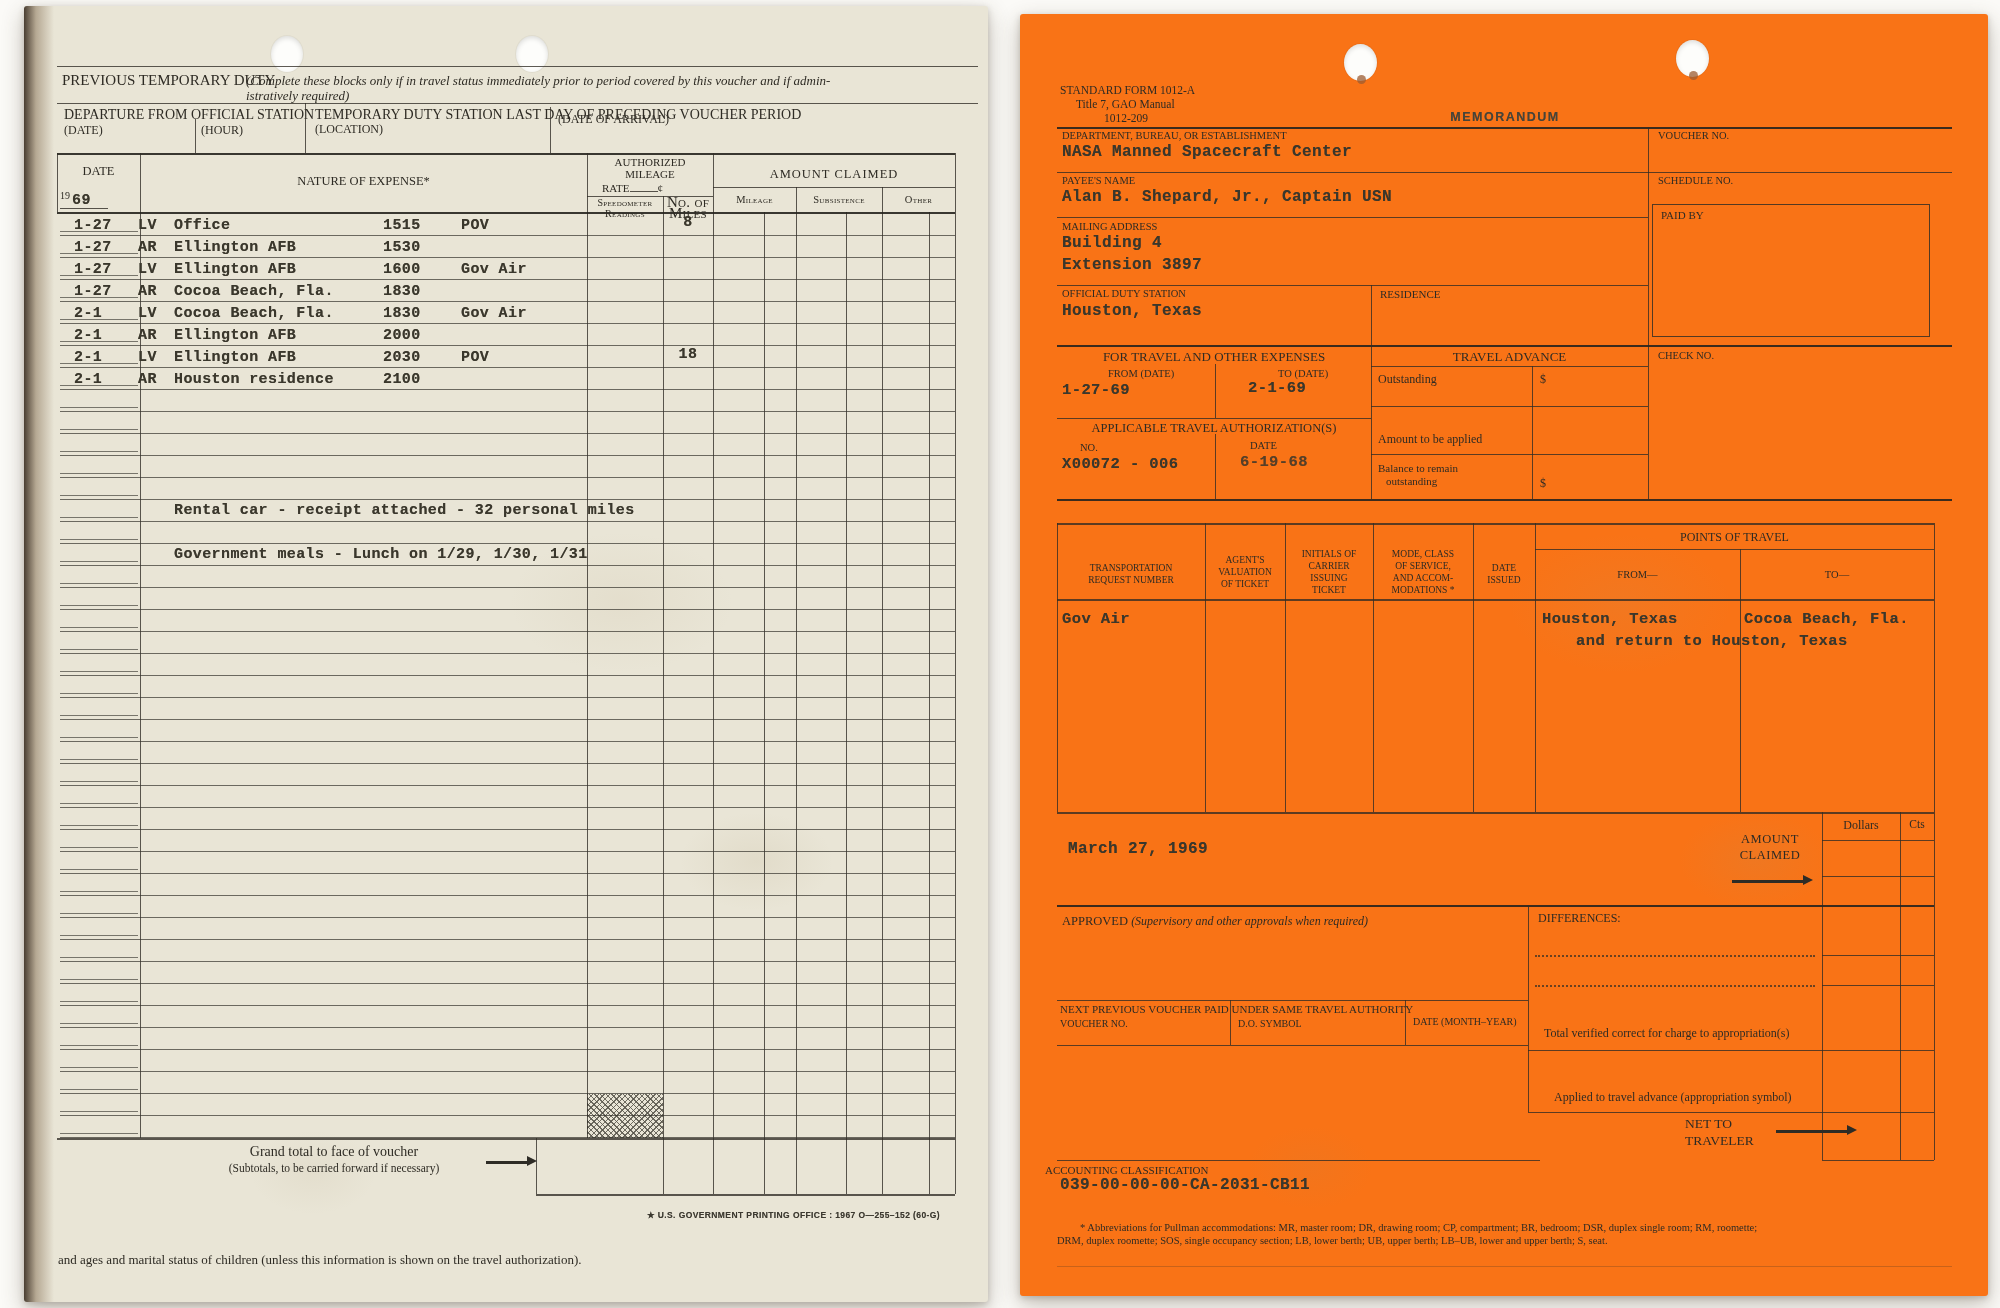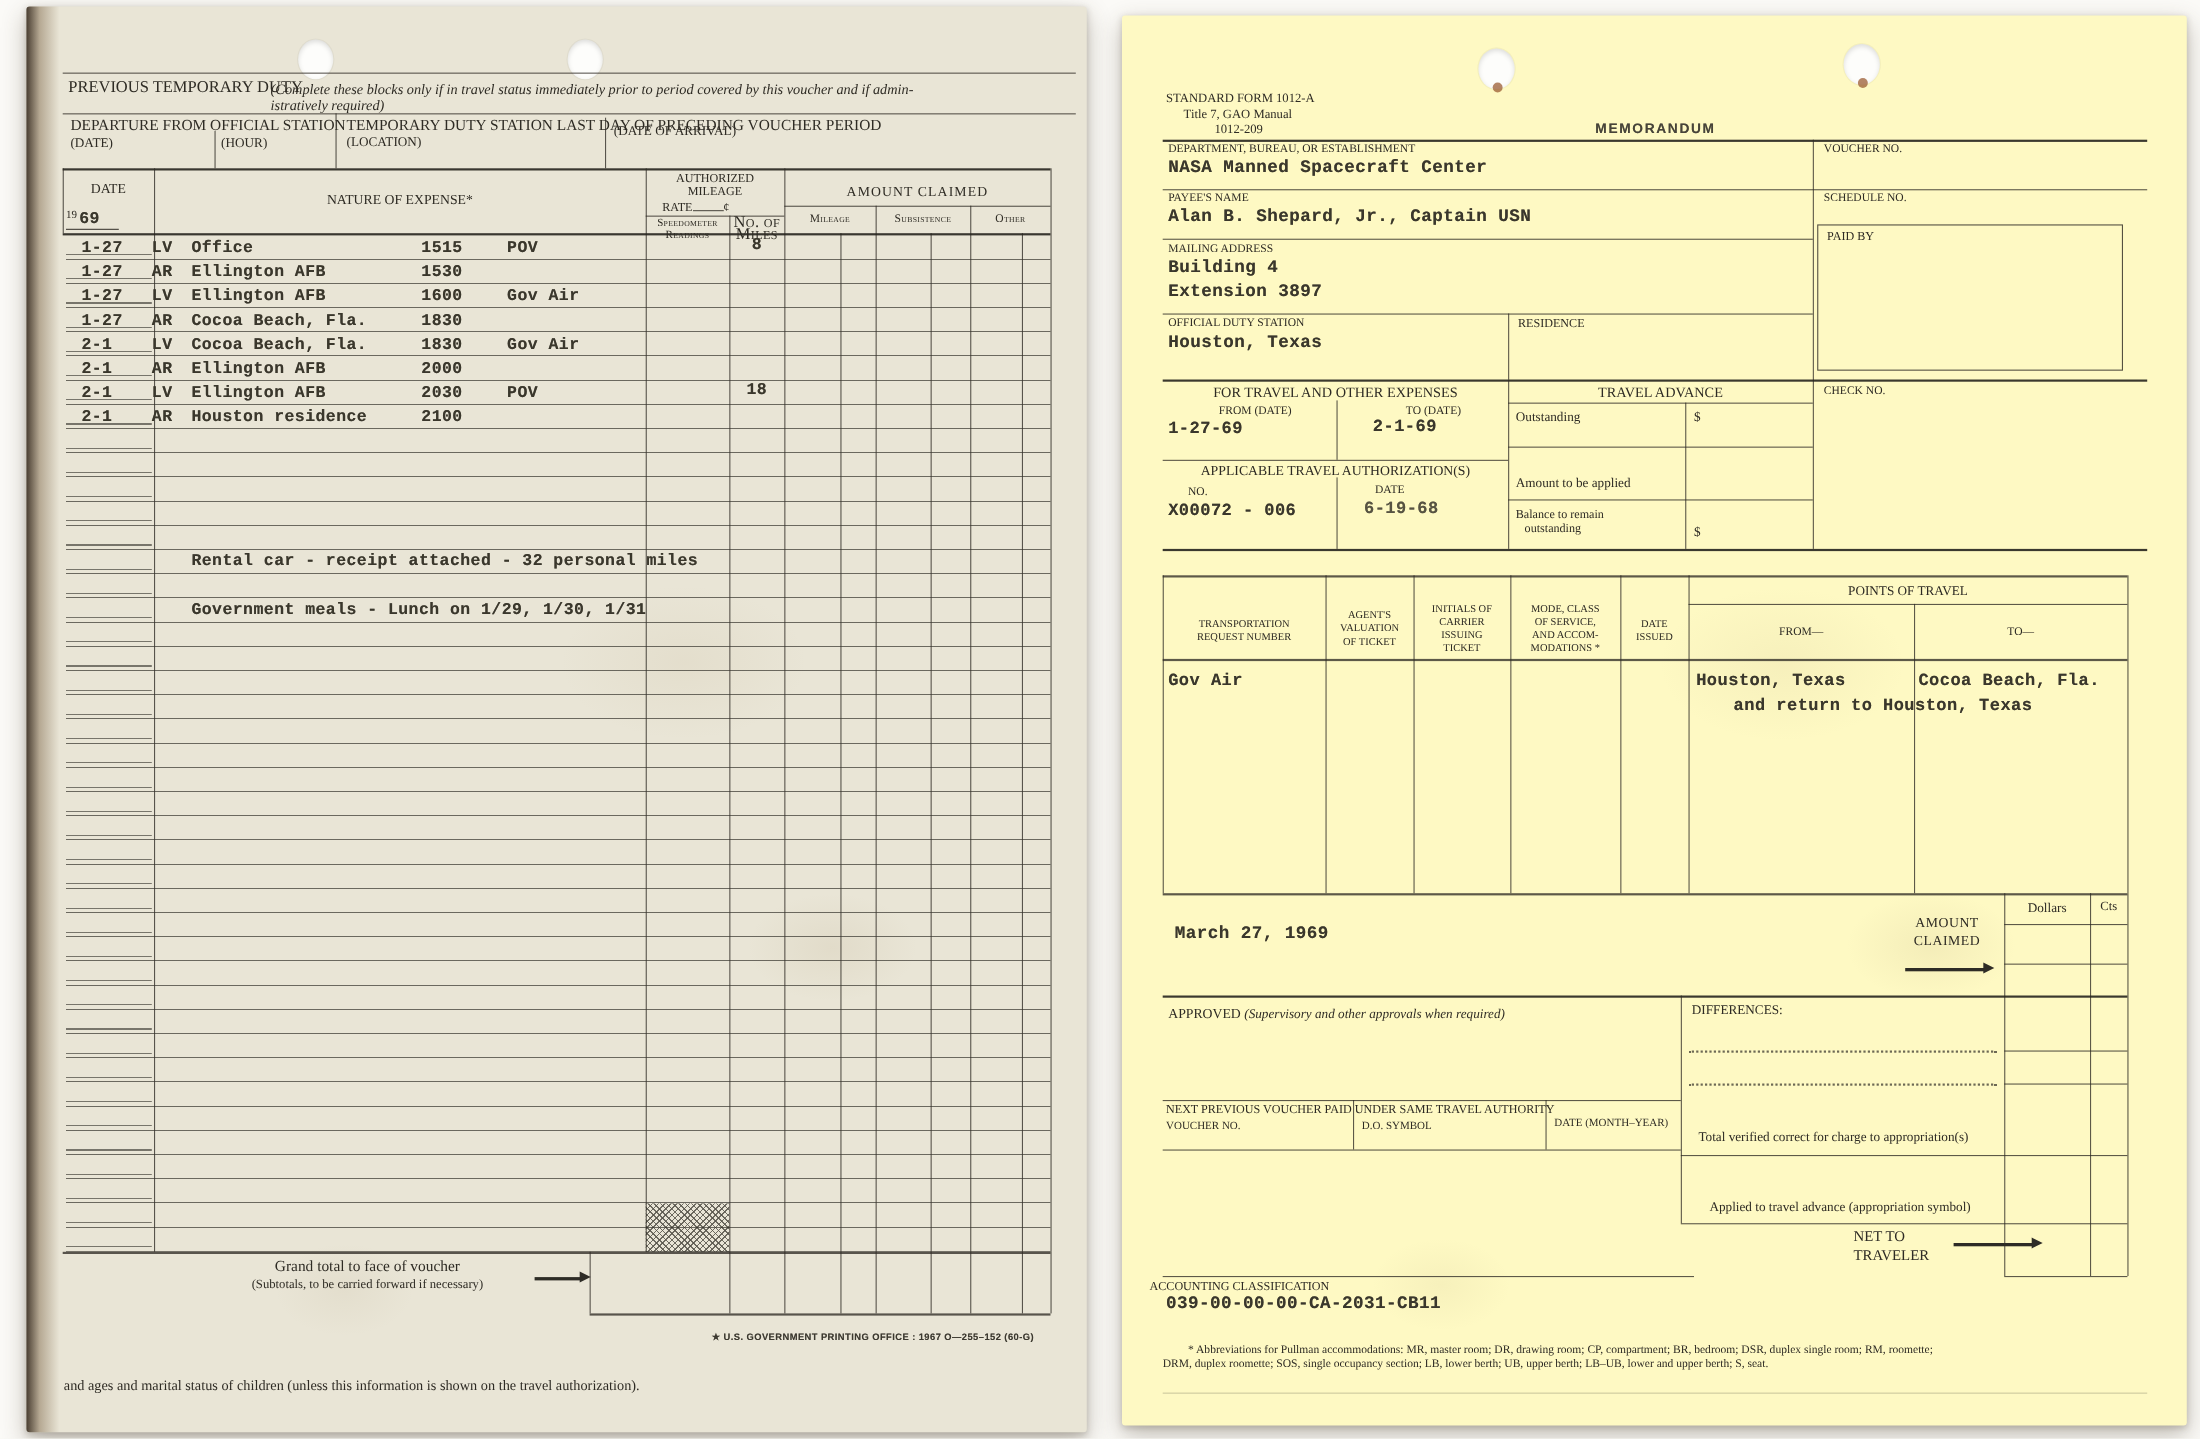--- a/index.html
+++ b/index.html
@@ -1,21 +1,21 @@
 <!DOCTYPE html>
 <html><head>
 <meta charset="utf-8">
 <style>
   html,body{margin:0;padding:0;background:#f6f5f1;}
   .stage{position:relative;width:2000px;height:1308px;background:#fbfaf7;overflow:hidden;
          font-family:"Liberation Serif",serif;color:#2e2b24;}
   .paper{position:absolute;border-radius:3px;
          box-shadow:0 8px 22px rgba(70,60,40,.32),0 2px 6px rgba(70,60,40,.22);}
   #paper-left{left:24px;top:6px;width:964px;height:1296px;background:#e9e5d6;}
-  #paper-right{left:1020px;top:14px;width:968px;height:1282px;background:#fef9c3;}
+  #paper-right{left:1020px;top:14px;width:968px;height:1282px;background:#f97316;}
   .stains{position:absolute;inset:0;pointer-events:none;background:
     radial-gradient(160px 100px at 62% 46%,rgba(180,160,120,.10),transparent 70%),
     radial-gradient(110px 70px at 76% 66%,rgba(170,150,110,.12),transparent 70%),
     radial-gradient(90px 60px at 30% 90%,rgba(160,140,100,.08),transparent 70%);}
   .ledge{position:absolute;left:0;top:0;bottom:0;width:30px;border-radius:3px 0 0 3px;
     background:linear-gradient(90deg,rgba(60,48,36,.92),rgba(130,108,80,.5) 40%,rgba(233,229,214,0));}
   .hole{position:absolute;background:#fdfdfb;border-radius:50%;
         box-shadow:inset 0 2px 5px rgba(0,0,0,.13),0 0 0 1px rgba(0,0,0,.04);}
   .hole.rust:after{content:"";position:absolute;bottom:-3px;left:40%;width:9px;height:9px;
         background:#9b5c33;border-radius:50%;opacity:.75;}

